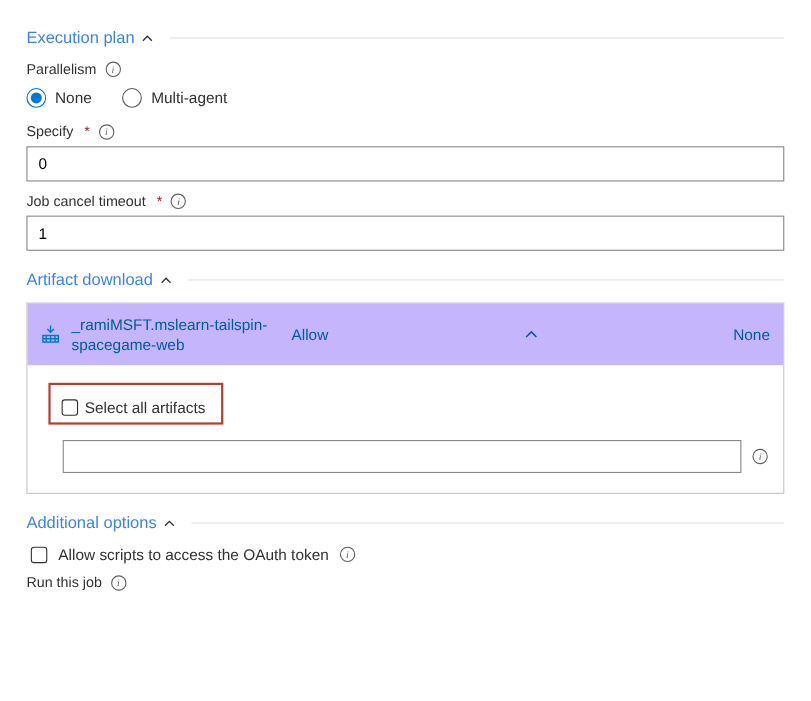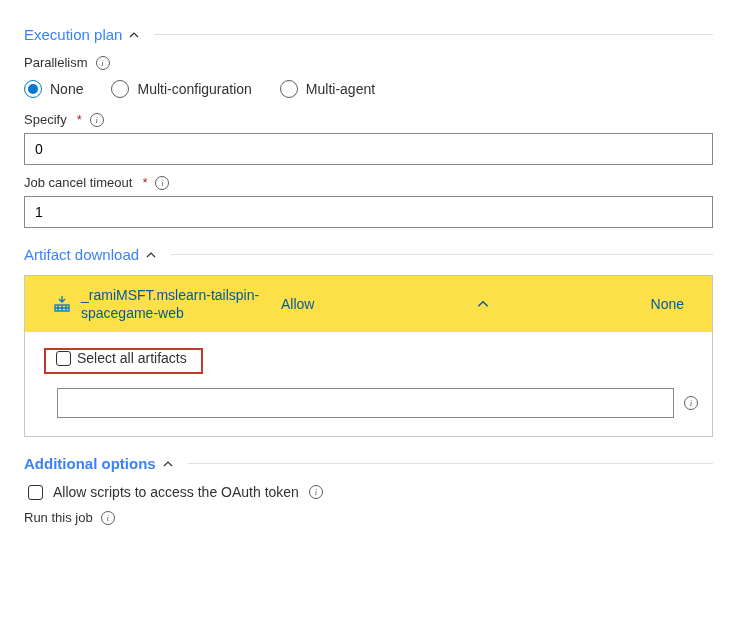--- a/index.html
+++ b/index.html
@@ -84,22 +84,22 @@
       border: 1px solid #8a8886;
       padding: 4px 10px;
       font-size: 14px;
       outline: none;
     }
     .artifact-panel {
       border: 1px solid #c8c6c4;
       margin-top: 8px;
     }
     .artifact-header {
-      background: #fde047;
-      padding: 10px 28px;
+      background: #c4b5fd;
+      padding: 10px 12px;
       display: flex;
       align-items: center;
       gap: 10px;
       color: #005a9e;
     }
     .artifact-icon {
       color: #0078d4;
       display: flex;
       flex-direction: column;
       align-items: center;
@@ -120,21 +120,21 @@
       font-size: 13.5px;
       color: #323130;
       line-height: 1.4;
       margin-bottom: 12px;
     }
     .highlight-box {
       border: 2.5px solid #c0392b;
       display: inline-flex;
       align-items: center;
       gap: 6px;
-      padding: 0 14px 6px 10px;
+      padding: 12px 14px 6px 10px;
       margin: 4px 0 14px 5px;
     }
     .checkbox-box {
       width: 15px; height: 15px;
       border: 1.2px solid #323130;
       border-radius: 3px;
       background: #fff;
     }
     .spec-row {
       display: flex;
@@ -182,24 +182,20 @@
   <span>Parallelism</span>
   <span class="info-icon">i</span>
 </div>
 
 <div class="radio-row">
   <div class="radio-item">
     <span class="radio-outer selected">
         <span class="radio-inner"></span>
       </span>
     <span>None</span>
-  </div>
-  <div class="radio-item">
-    <span class="radio-outer"></span>
-    <span>Multi-configuration</span>
   </div>
   <div class="radio-item">
     <span class="radio-outer"></span>
     <span>Multi-agent</span>
   </div>
 </div>
 
 <div class="field-label">
   <span>Specify</span>
     <span class="req">*</span>
@@ -247,21 +243,21 @@
       <span>Select all artifacts</span>
     </div>
     <div class="spec-row">
       <input type="text" class="spec-input" value="" style="">
       <span class="info-icon">i</span>
     </div>
   </div>
 </div>
 
 
-<div class="section-header" style="margin-top:18px;font-weight:bold;">
+<div class="section-header" style="margin-top:18px;">
   <span class="section-title">Additional options</span>
   <svg class="chev" width="12" height="12" viewBox="0 0 12 12">
       <polyline points="2,8 6,4 10,8"></polyline>
     </svg>
   <span class="rule"></span>
 </div>
 
 <div class="oauth-row">
   <span class="checkbox-box"></span>
   <span>Allow scripts to access the OAuth token</span>

